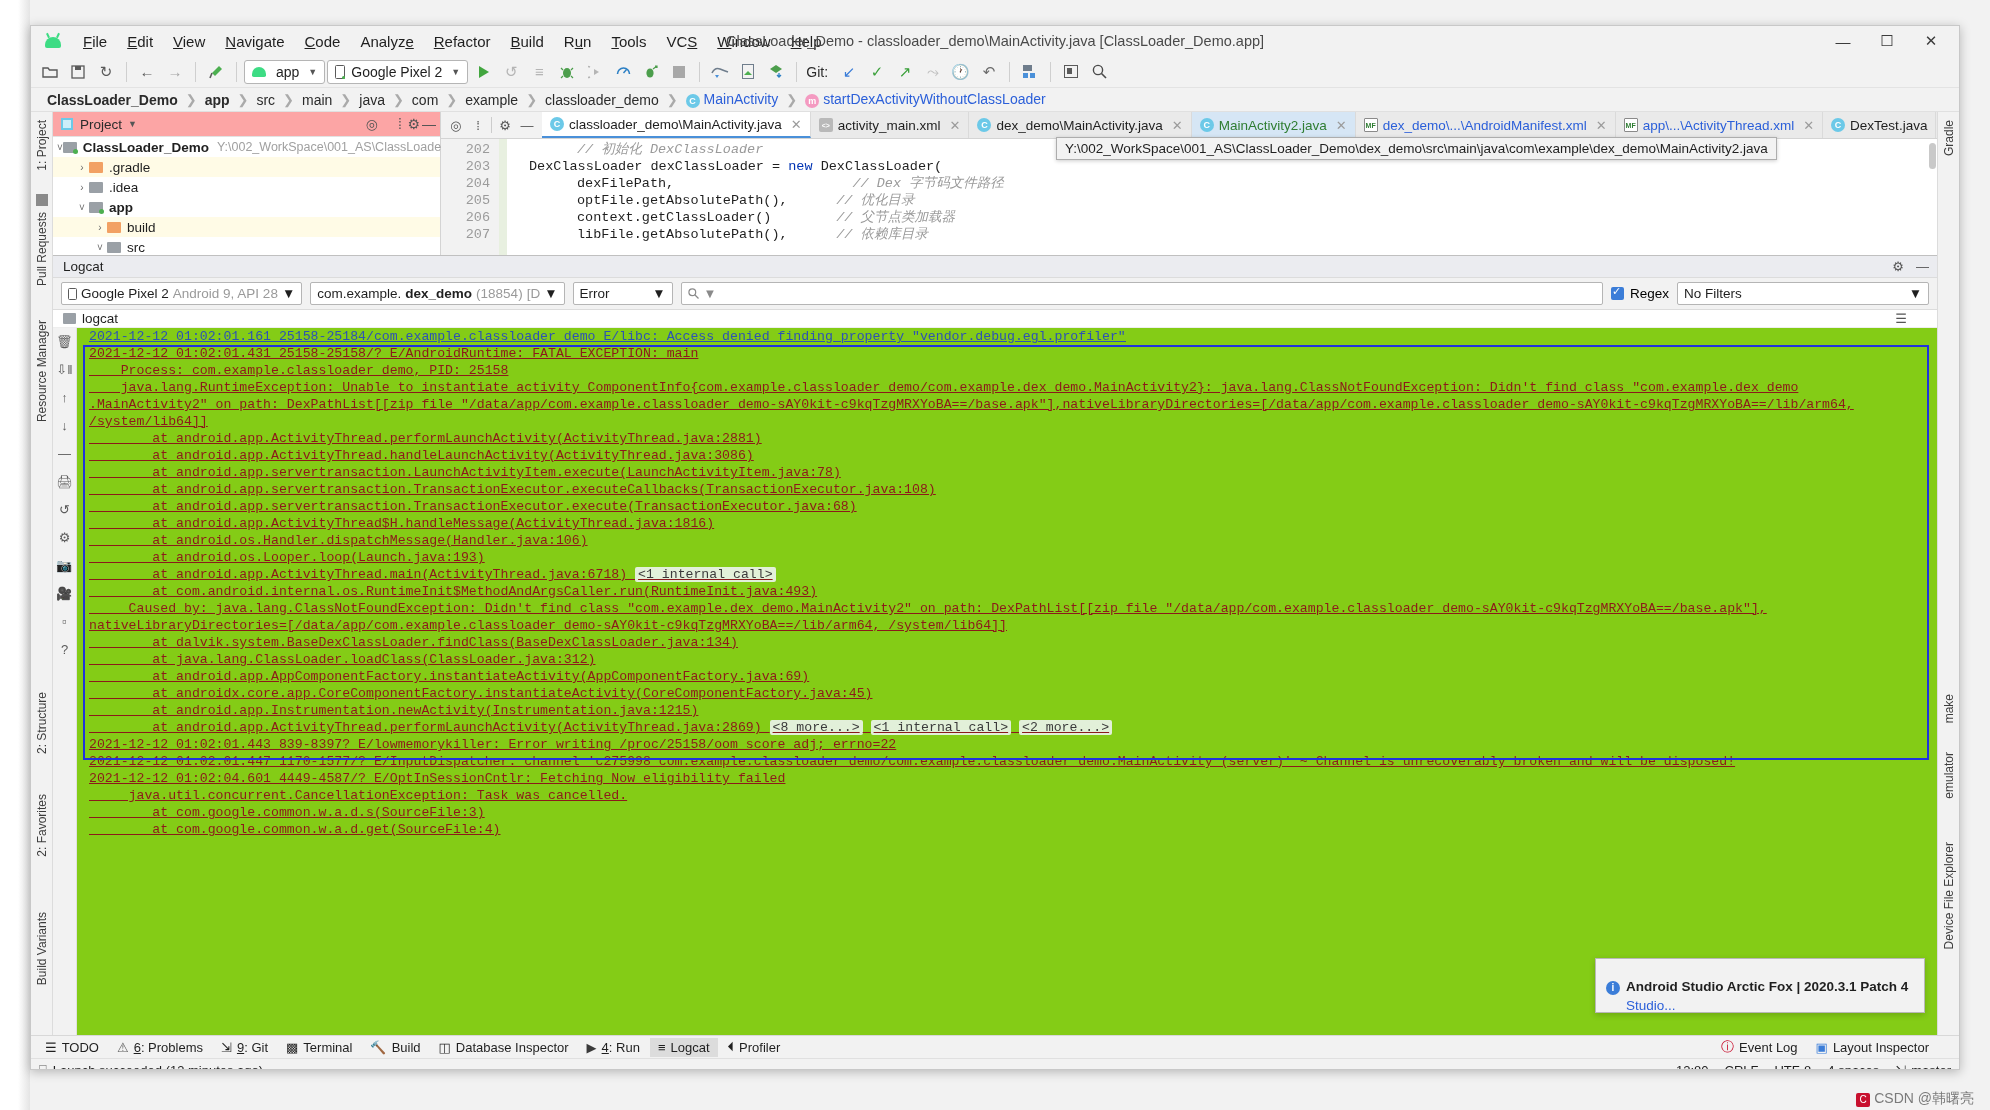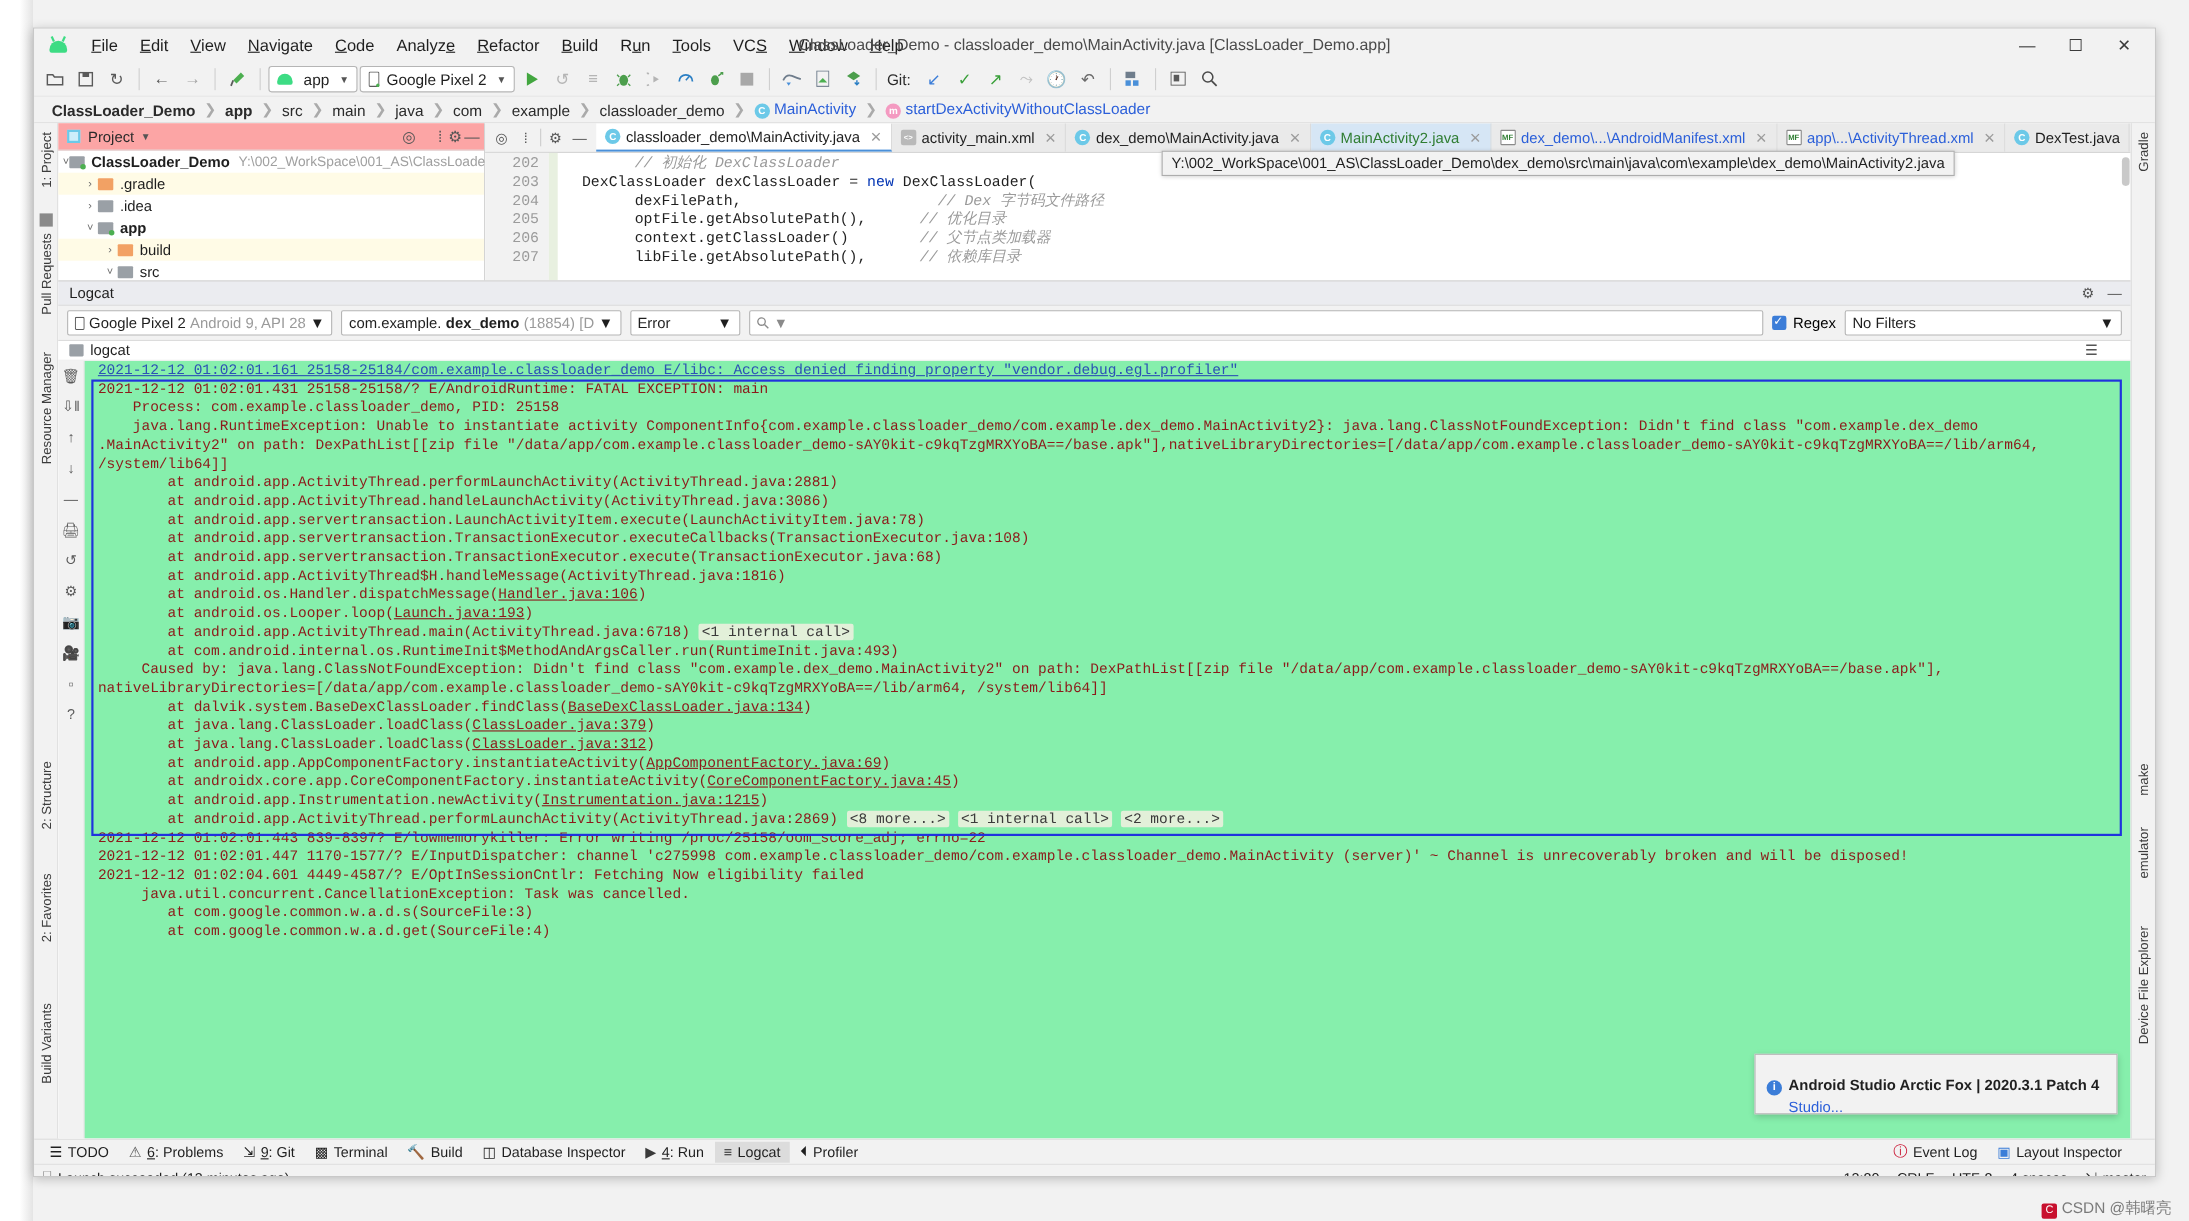--- a/index.html
+++ b/index.html
@@ -201,22 +201,22 @@
   .lc-search {
     flex:1; height:23px; border:1px solid #b5b5b5; background:#fff; border-radius:2px;
     display:flex; align-items:center; padding: 0 6px; font-size:13px; color:#9a9a9a; gap:5px;
   }
   .chk { width:13px;height:13px;background:#3b7dd8; border-radius:2px; position:relative;}
   .chk:after{content:'✓'; position:absolute; left:1px; top:-2px; color:#fff; font-size:11px;}
   .lc-body { flex:1; display:flex; position:relative; overflow:hidden; }
   .lc-rail { width:24px; background:#f2f2f2; border-right:1px solid #e0e0e0;
     display:flex; flex-direction:column; align-items:center; padding-top:6px; gap:13px;
     color:#5b5b5b; font-size:13px; }
-  .lc-content { flex:1; position:relative; background:#86efac; overflow:hidden;
-    font-family:"Liberation Mono", monospace; font-size:13.2px; color:#8c1a1a;}
+  .lc-content { flex:1; position:relative; background:#84cc16; overflow:hidden;
+    font-family:"Liberation Mono", monospace; font-size:13.2px; color:#8c1a1a;text-decoration:underline;}
   .lc-head {
     height:18px; display:flex; align-items:center; padding-left:10px; font-size:13.5px;
     color:#1f1f1f; font-family:"Liberation Sans",sans-serif; background:#fff;
     border-bottom:1px solid #eee;
   }
   .lc-head .fld { width:13px;height:11px;background:#9aa0a6;border-radius:1px;margin-right:6px;}
   .logline { height:17px; line-height:17px; white-space:pre; padding-left:12px; }
   .logline.blue { color:#2c52b5; text-decoration: underline; }
   .lnk { text-decoration: underline; }
   .chip {
@@ -660,21 +660,20 @@
               <div class="logline">        at android.app.servertransaction.TransactionExecutor.executeCallbacks(TransactionExecutor.java:108)</div>
               <div class="logline">        at android.app.servertransaction.TransactionExecutor.execute(TransactionExecutor.java:68)</div>
               <div class="logline">        at android.app.ActivityThread$H.handleMessage(ActivityThread.java:1816)</div>
               <div class="logline"><span>        at android.os.Handler.dispatchMessage(</span><span class="lnk">Handler.java:106</span><span>)</span></div>
               <div class="logline"><span>        at android.os.Looper.loop(</span><span class="lnk">Launch.java:193</span><span>)</span></div>
               <div class="logline"><span>        at android.app.ActivityThread.main(ActivityThread.java:6718) </span><span class="chip">&lt;1 internal call&gt;</span></div>
               <div class="logline">        at com.android.internal.os.RuntimeInit$MethodAndArgsCaller.run(RuntimeInit.java:493)</div>
               <div class="logline">     Caused by: java.lang.ClassNotFoundException: Didn't find class "com.example.dex_demo.MainActivity2" on path: DexPathList[[zip file "/data/app/com.example.classloader_demo-sAY0kit-c9kqTzgMRXYoBA==/base.apk"],</div>
               <div class="logline">nativeLibraryDirectories=[/data/app/com.example.classloader_demo-sAY0kit-c9kqTzgMRXYoBA==/lib/arm64, /system/lib64]]</div>
               <div class="logline"><span>        at dalvik.system.BaseDexClassLoader.findClass(</span><span class="lnk">BaseDexClassLoader.java:134</span><span>)</span></div>
-              <div class="logline"><span>        at java.lang.ClassLoader.loadClass(</span><span class="lnk">ClassLoader.java:379</span><span>)</span></div>
               <div class="logline"><span>        at java.lang.ClassLoader.loadClass(</span><span class="lnk">ClassLoader.java:312</span><span>)</span></div>
               <div class="logline"><span>        at android.app.AppComponentFactory.instantiateActivity(</span><span class="lnk">AppComponentFactory.java:69</span><span>)</span></div>
               <div class="logline"><span>        at androidx.core.app.CoreComponentFactory.instantiateActivity(</span><span class="lnk">CoreComponentFactory.java:45</span><span>)</span></div>
               <div class="logline"><span>        at android.app.Instrumentation.newActivity(</span><span class="lnk">Instrumentation.java:1215</span><span>)</span></div>
               <div class="logline"><span>        at android.app.ActivityThread.performLaunchActivity(ActivityThread.java:2869) </span><span class="chip">&lt;8 more...&gt;</span><span> </span><span class="chip">&lt;1 internal call&gt;</span><span> </span><span class="chip">&lt;2 more...&gt;</span></div>
               <div class="logline">2021-12-12 01:02:01.443 839-8397? E/lowmemorykiller: Error writing /proc/25158/oom_score_adj; errno=22</div>
               <div class="logline">2021-12-12 01:02:01.447 1170-1577/? E/InputDispatcher: channel 'c275998 com.example.classloader_demo/com.example.classloader_demo.MainActivity (server)' ~ Channel is unrecoverably broken and will be disposed!</div>
               <div class="logline">2021-12-12 01:02:04.601 4449-4587/? E/OptInSessionCntlr: Fetching Now eligibility failed</div>
               <div class="logline">     java.util.concurrent.CancellationException: Task was cancelled.</div>
               <div class="logline">        at com.google.common.w.a.d.s(SourceFile:3)</div>

